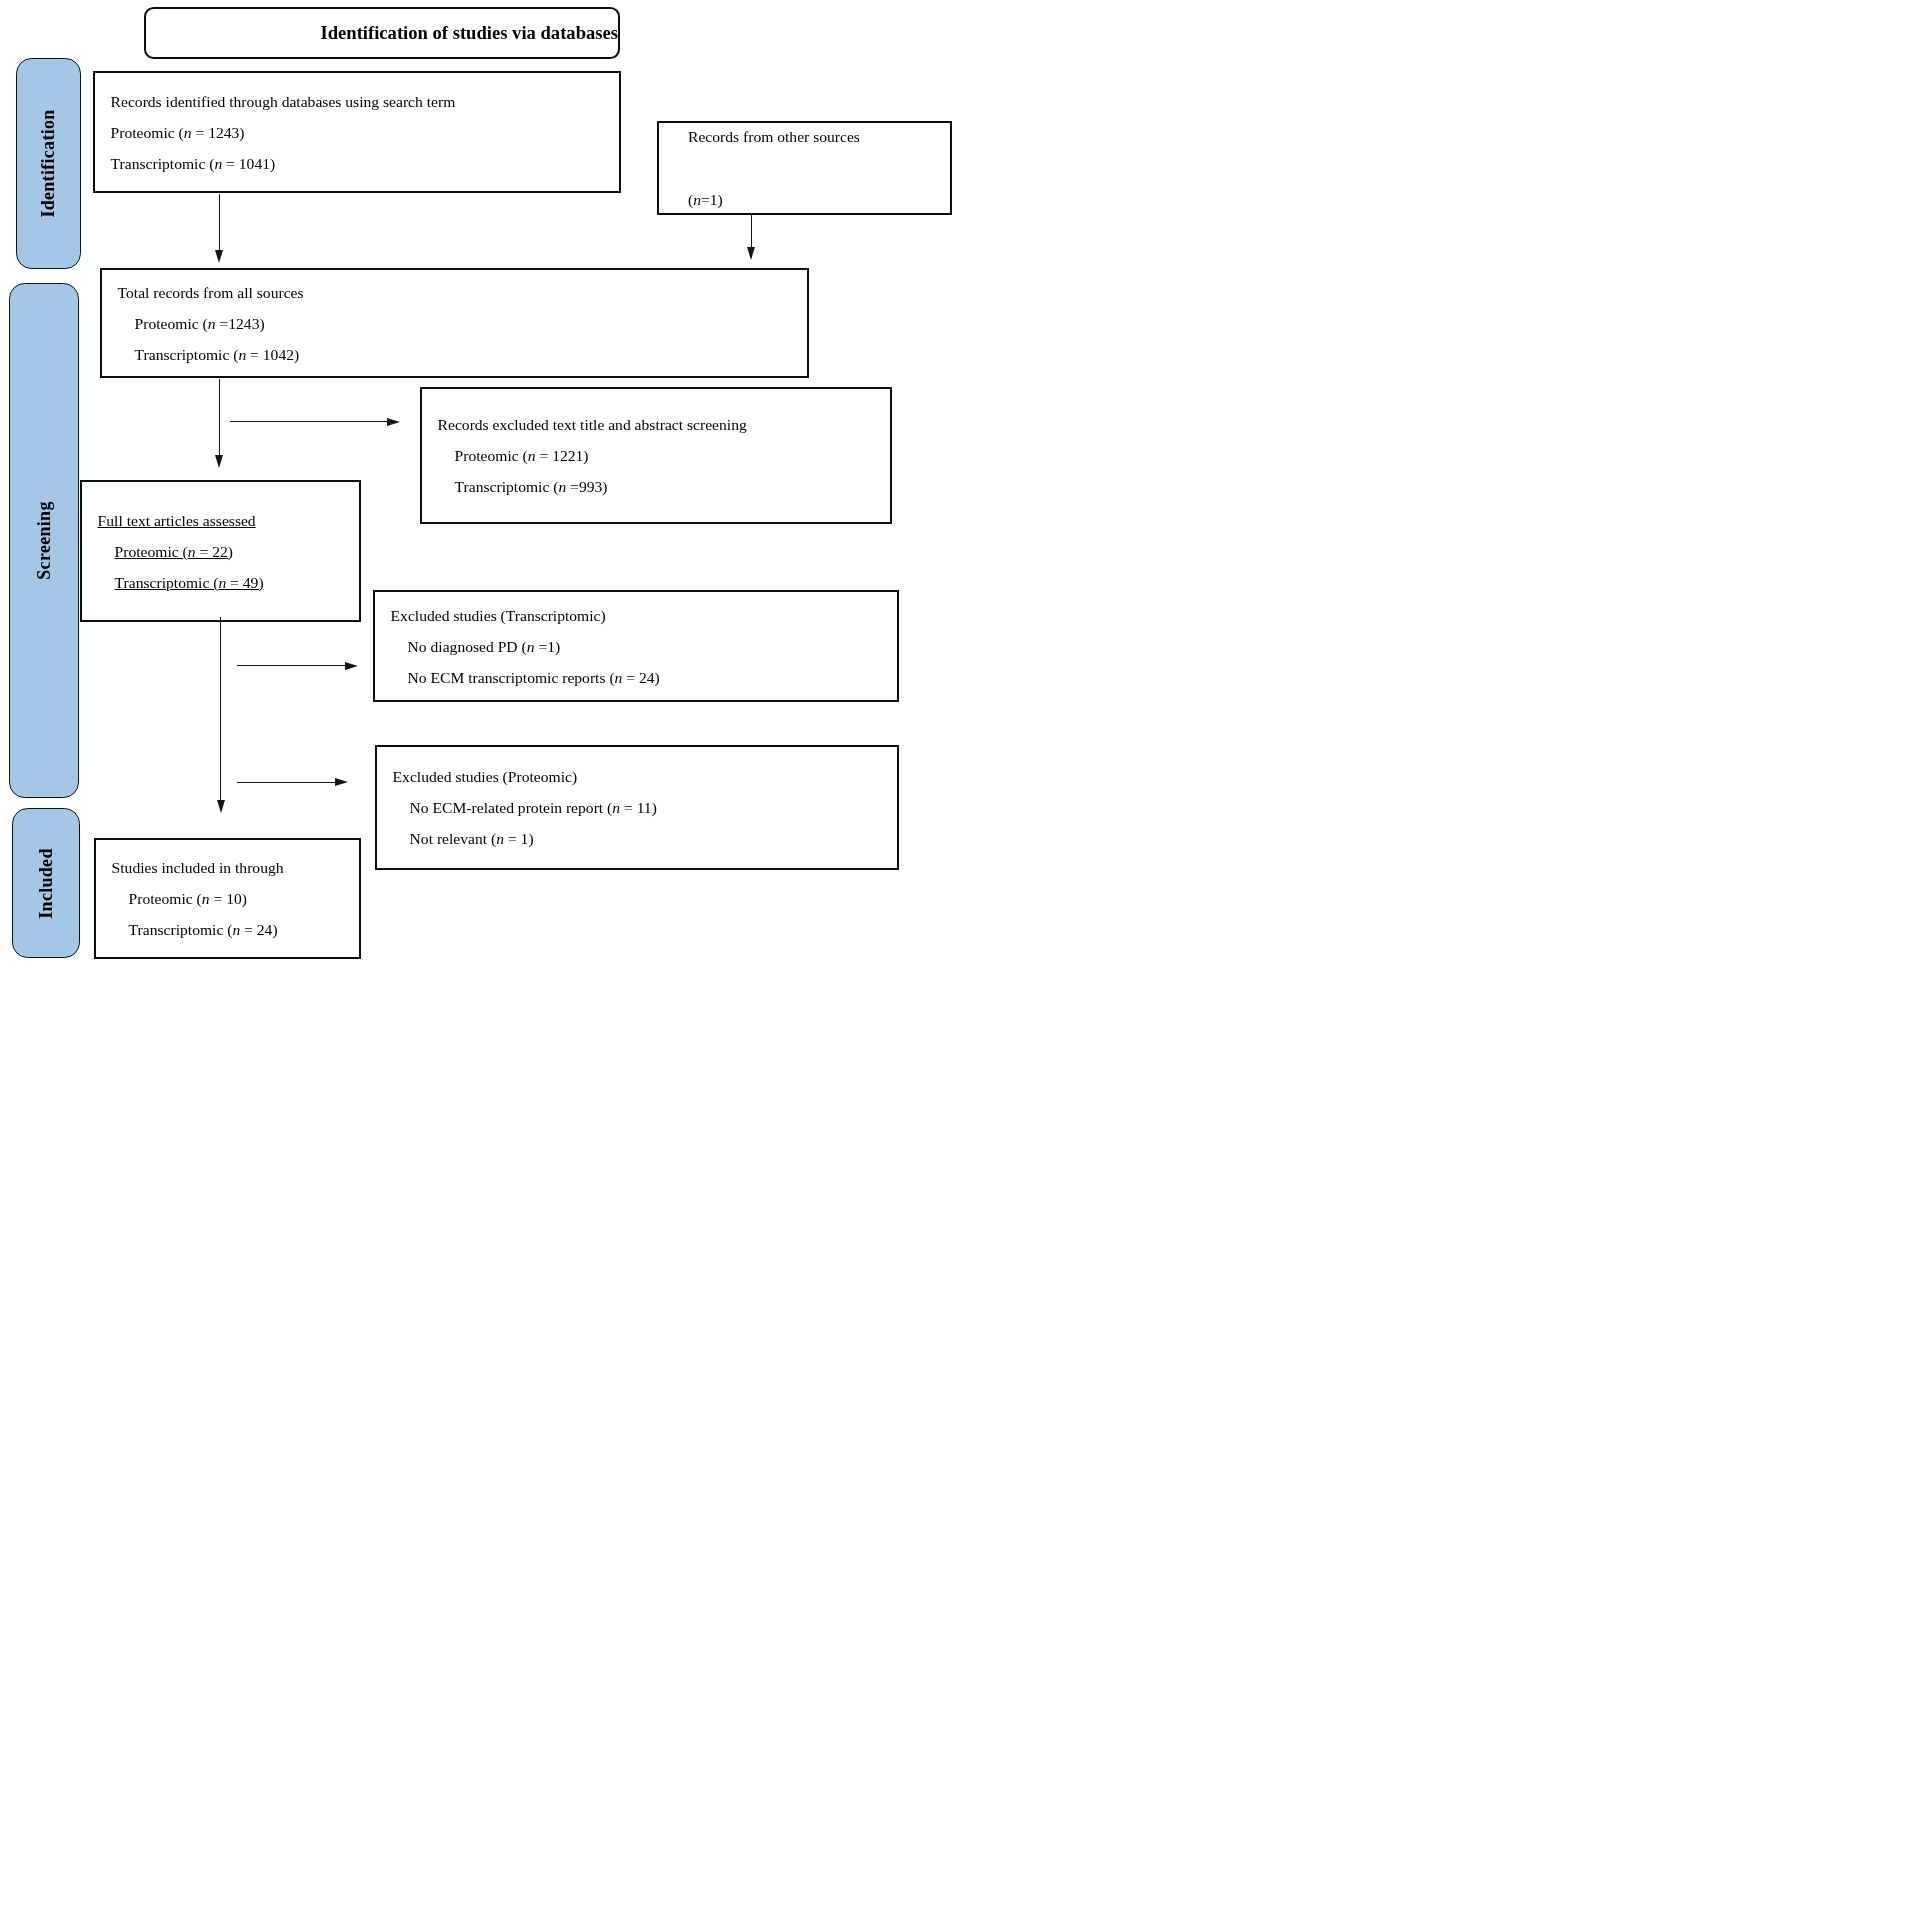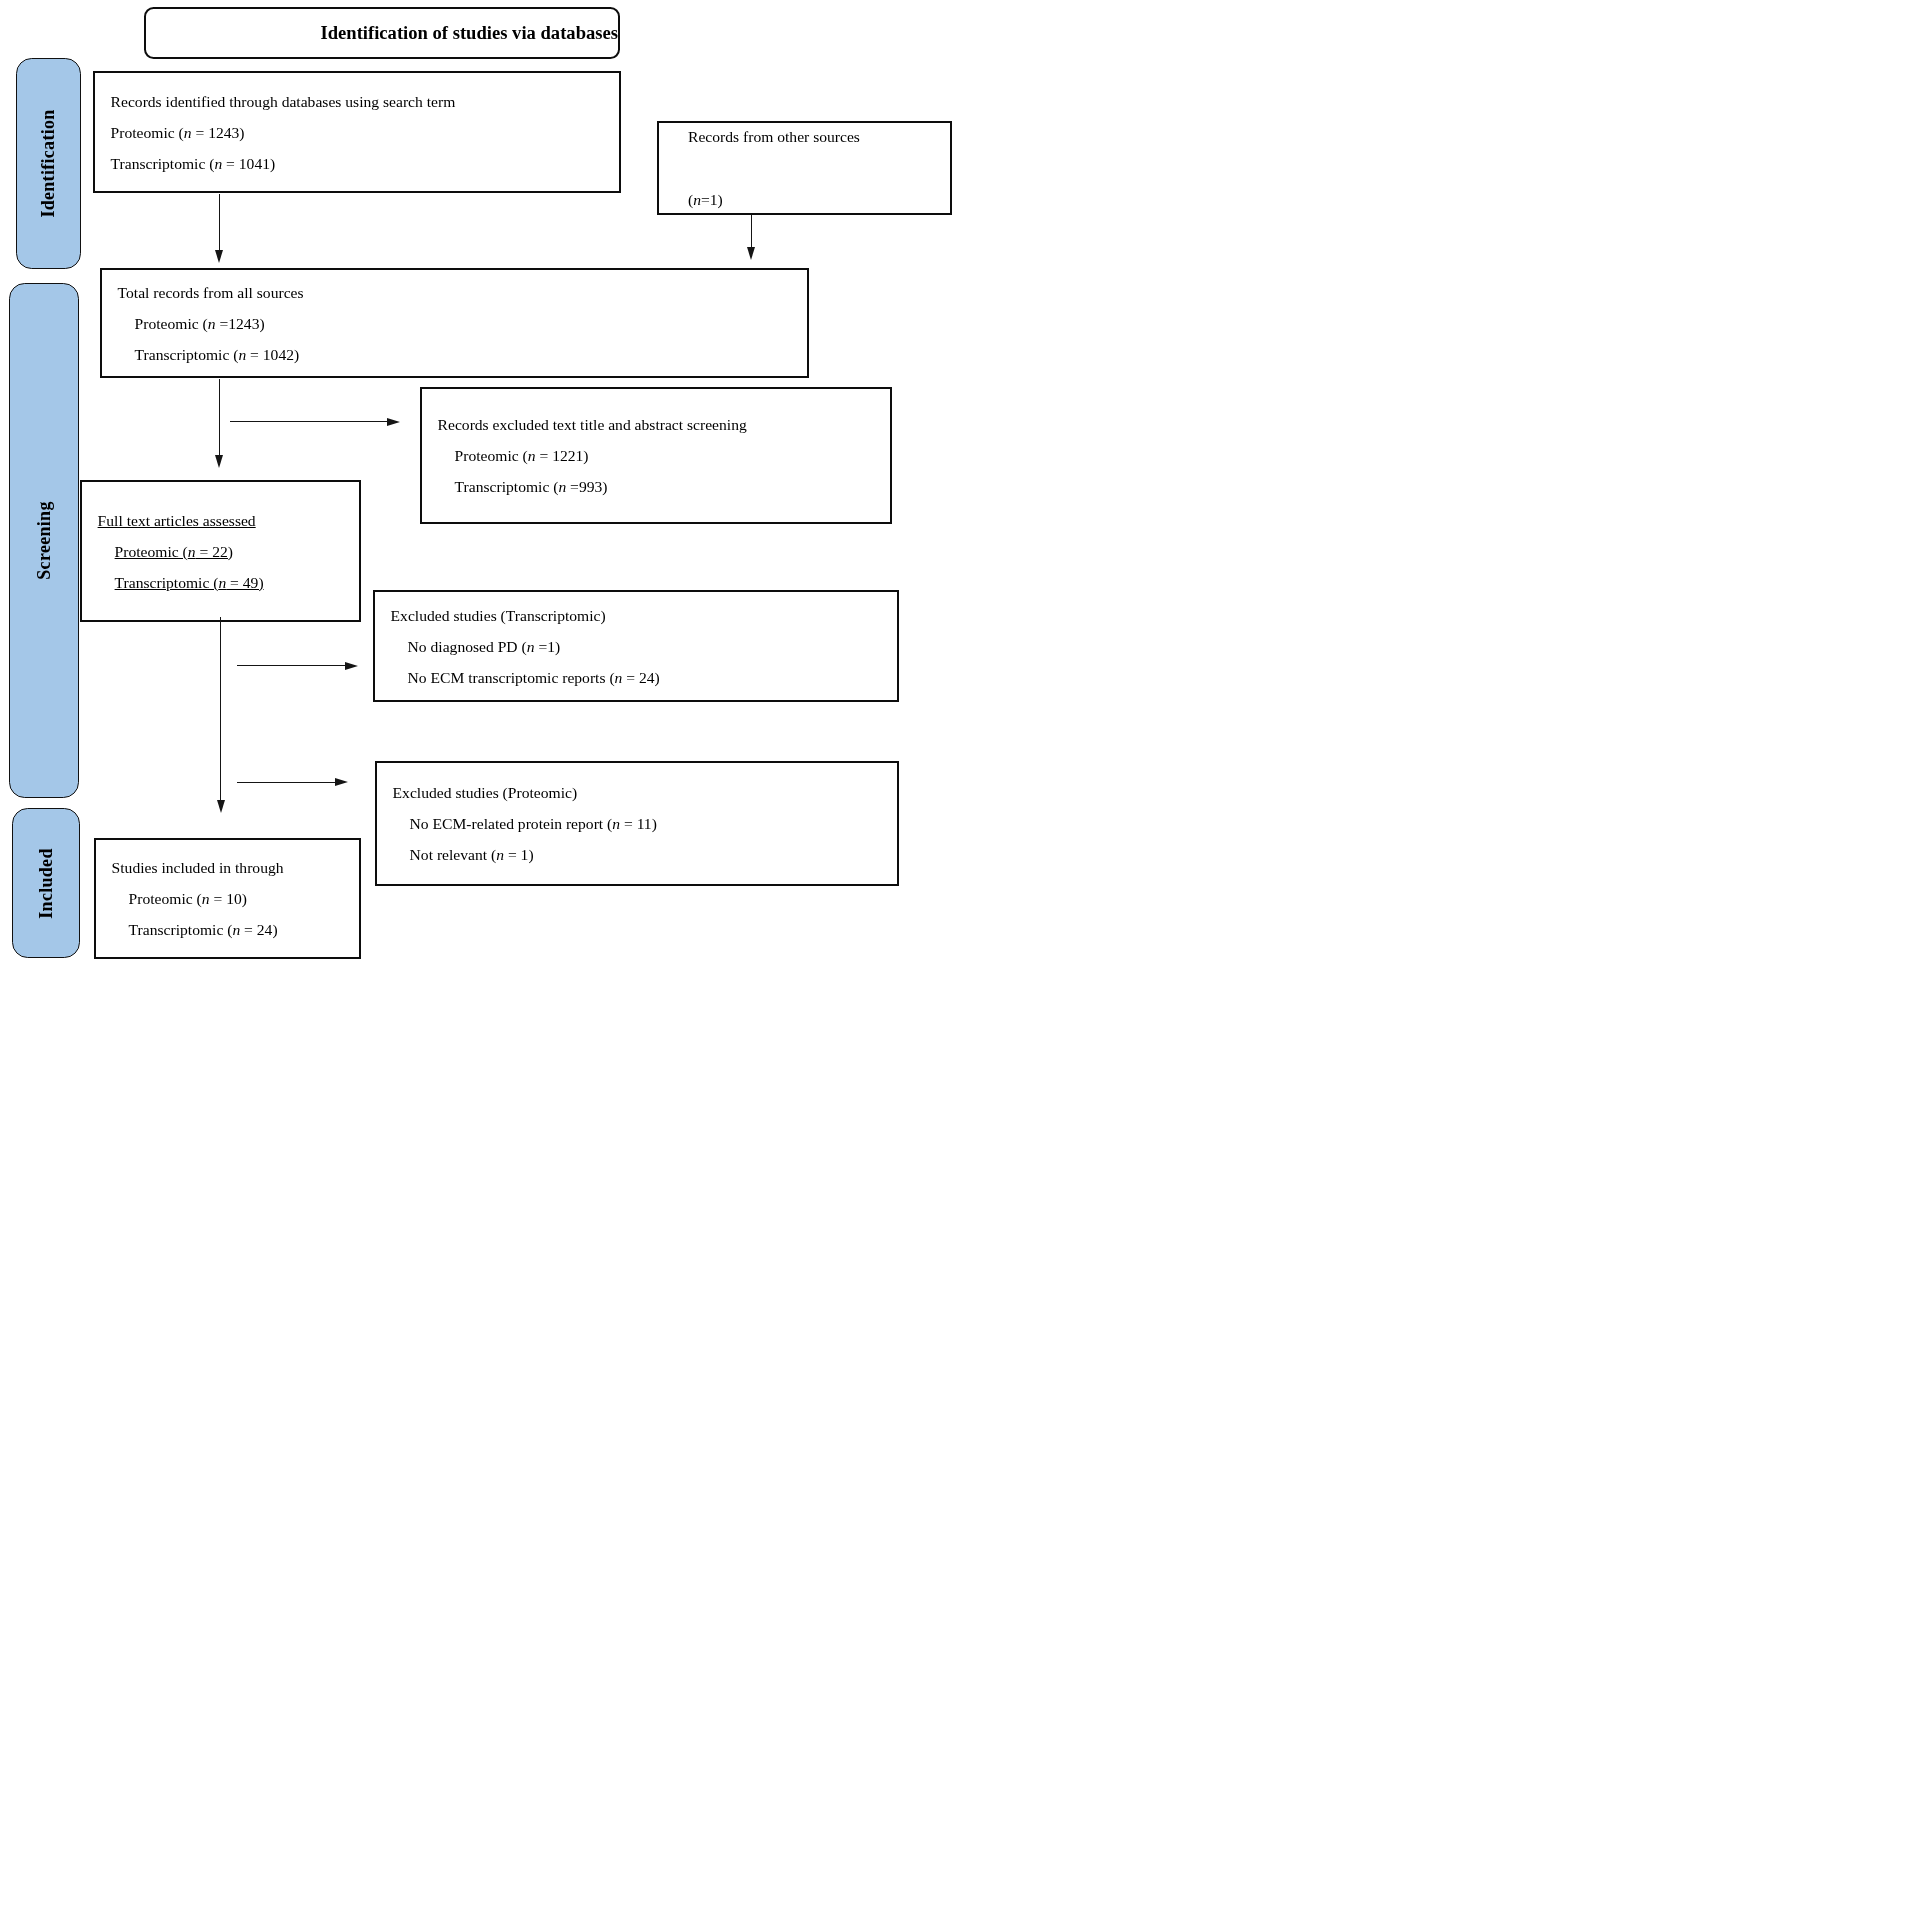--- a/index.html
+++ b/index.html
@@ -145,21 +145,21 @@
     <div class="mtext indent">Proteomic (<i>n</i> = 22)</div>
     <div class="mtext indent">Transcriptomic (<i>n</i> = 49)</div>
   </div>
 
   <div class="box" style="left:373px; top:590px; width:526px; height:112px;">
     <div class="mtext">Excluded studies (Transcriptomic)</div>
     <div class="mtext indent">No diagnosed PD (<i>n</i> =1)</div>
     <div class="mtext indent">No ECM transcriptomic reports (<i>n</i> = 24)</div>
   </div>
 
-  <div class="box" style="left:375px; top:745px; width:524px; height:125px;margin-top:16px;">
+  <div class="box" style="left:375px; top:745px; width:524px; height:125px;">
     <div class="mtext">Excluded studies (Proteomic)</div>
     <div class="mtext indent">No ECM-related protein report (<i>n</i> = 11)</div>
     <div class="mtext indent">Not relevant (<i>n</i> = 1)</div>
   </div>
 
   <div class="box" style="left:94px; top:838px; width:267px; height:121px;">
     <div class="mtext">Studies included in through</div>
     <div class="mtext indent">Proteomic (<i>n</i> = 10)</div>
     <div class="mtext indent">Transcriptomic (<i>n</i> = 24)</div>
   </div>

